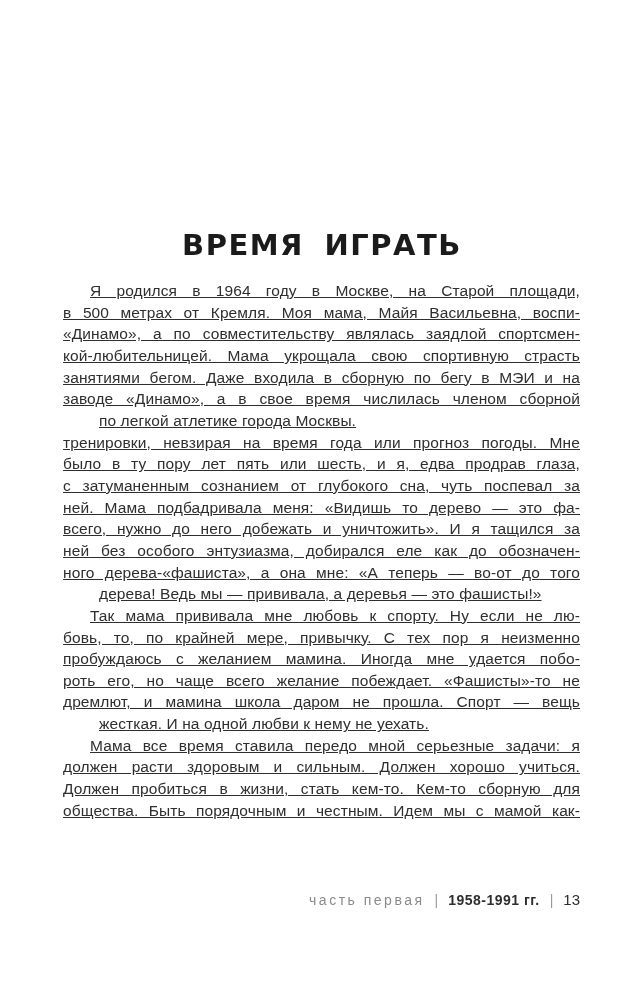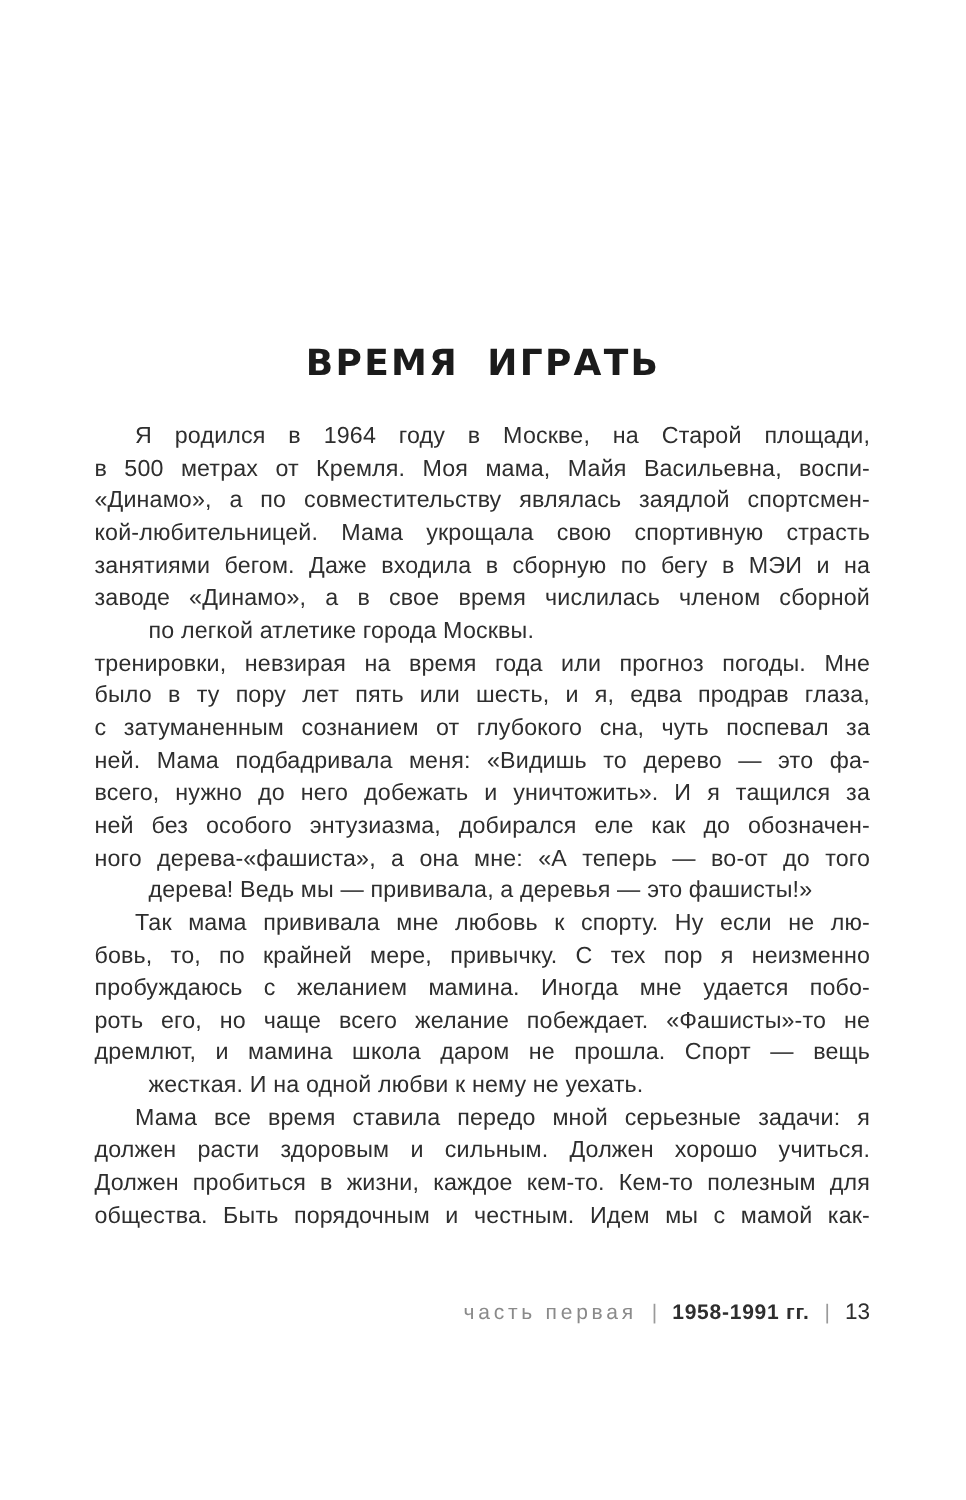--- a/index.html
+++ b/index.html
@@ -16,52 +16,53 @@
     font-family: "Liberation Sans", sans-serif;
   }
   .chapter-title {
     position: absolute;
     top: 209px;
     left: 0;
     width: 644px;
     text-align: center;
     font-family: "DejaVu Sans", sans-serif;
     font-weight: 900;
-    font-size: 24px;
+    font-size: 29px;
     line-height: 34px;
     letter-spacing: 1.5px;
     word-spacing: 9px;
     color: var(--title-color, #1b1b1b);
     text-transform: uppercase;
   }
   .body-text {
     position: absolute;
     top: 280px;
     left: 63px;
     width: 517px;
     font-size: 15.5px;
     line-height: 21.65px;
     color: var(--text-color, #2e2e2e);
     letter-spacing: 0.1px;
+    text-decoration: underline;
   }
   .line {
     text-align: justify;
     text-align-last: justify;
     white-space: normal;
   }
   .line.first {
     text-indent: 27px;
   }
   .line.last {
     text-align-last: left;
     margin-left: 36px;
   }
   .page-footer {
     position: absolute;
-    top: 865px;
+    top: 891px;
     right: 64px;
     display: flex;
     align-items: baseline;
     gap: 10px;
     font-size: 14px;
     line-height: 18px;
     white-space: nowrap;
   }
   .footer-section {
     color: var(--muted-color, #8a8a8a);
@@ -107,21 +108,21 @@
       <div class="line">ного дерева-«фашиста», а она мне: «А теперь — во-от до того</div>
       <div class="line last">дерева! Ведь мы — прививала, а деревья — это фашисты!»</div>
       <div class="line first">Так мама прививала мне любовь к спорту. Ну если не лю-</div>
       <div class="line">бовь, то, по крайней мере, привычку. С тех пор я неизменно</div>
       <div class="line">пробуждаюсь с желанием мамина. Иногда мне удается побо-</div>
       <div class="line">роть его, но чаще всего желание побеждает. «Фашисты»-то не</div>
       <div class="line">дремлют, и мамина школа даром не прошла. Спорт — вещь</div>
       <div class="line last">жесткая. И на одной любви к нему не уехать.</div>
       <div class="line first">Мама все время ставила передо мной серьезные задачи: я</div>
       <div class="line">должен расти здоровым и сильным. Должен хорошо учиться.</div>
-      <div class="line">Должен пробиться в жизни, каждое кем-то. Кем-то полезным для</div>
+      <div class="line">Должен пробиться в жизни, стать кем-то. Кем-то сборную для</div>
       <div class="line">общества. Быть порядочным и честным. Идем мы с мамой как-</div>
     </div>
 
   <div class="page-footer">
     <span class="footer-section">часть первая</span>
     <span class="footer-divider">|</span>
     <span class="footer-years">1958-1991 гг.</span>
     <span class="footer-divider">|</span>
     <span class="footer-page-number">13</span>
   </div>

